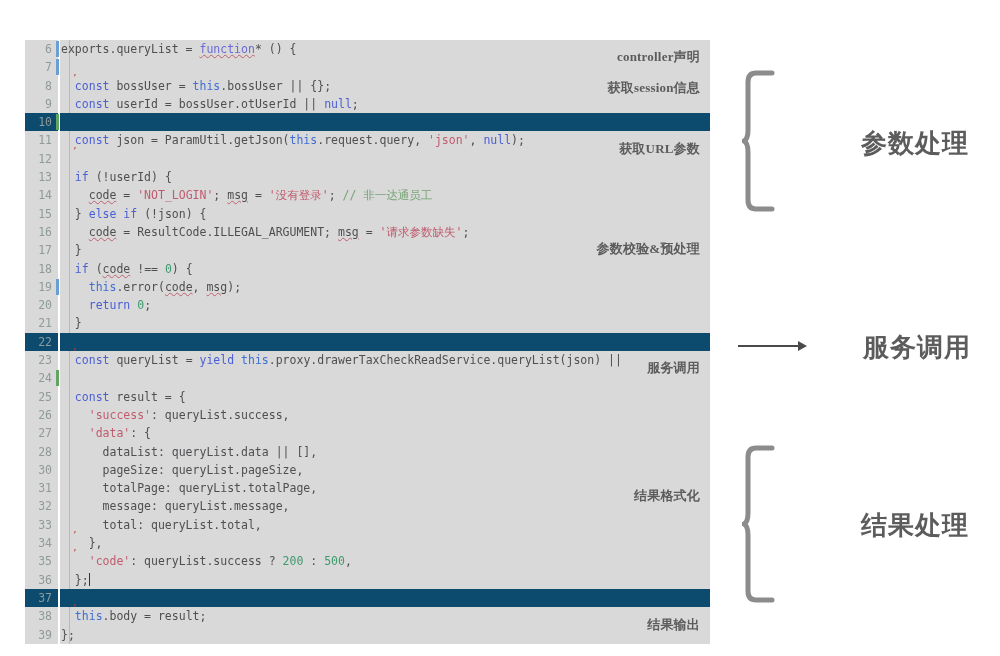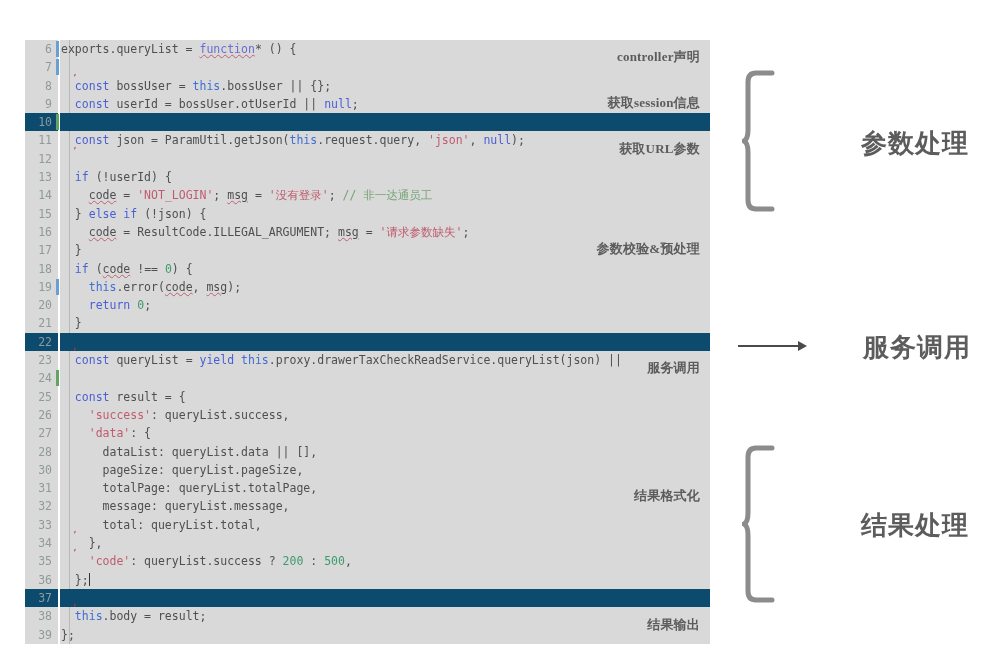--- a/index.html
+++ b/index.html
@@ -157,21 +157,21 @@
       <div class="rail rail-a"></div>
       <div class="line"><span class="ln">6</span><span class="gmark blue"></span><span class="code"><span class="plain">exports.queryList = </span><span class="kw2 und">function</span><span class="plain">* () {</span></span></div>
       <div class="line"><span class="ln">7</span><span class="gmark blue"></span><span class="code"></span></div>
       <div class="inline-anno" style="top: 8.3px;">controller声明</div>
     </div>
     <div class="code-block">
       <div class="rail rail-outer"></div>
       <div class="rail rail-a"></div>
       <div class="line"><span class="ln">8</span><span class="redtick">’</span><span class="code"><span class="plain">  </span><span class="kw">const</span><span class="plain"> bossUser = </span><span class="ths">this</span><span class="plain">.bossUser || {};</span></span></div>
       <div class="line"><span class="ln">9</span><span class="code"><span class="plain">  </span><span class="kw">const</span><span class="plain"> userId = bossUser.otUserId || </span><span class="kw">null</span><span class="plain">;</span></span></div>
-      <div class="inline-anno" style="top: 17px; text-align: center;">获取session信息</div>
+      <div class="inline-anno" style="top: 2px; text-align: center;">获取session信息</div>
     </div>
     <div class="code-block sep">
       <div class="rail rail-outer"></div>
       <div class="line"><span class="ln">10</span><span class="gmark green"></span><span class="code"></span></div>
     </div>
     <div class="code-block">
       <div class="rail rail-outer"></div>
       <div class="rail rail-a"></div>
       <div class="line"><span class="ln">11</span><span class="code"><span class="plain">  </span><span class="kw">const</span><span class="plain"> json = ParamUtil.getJson(</span><span class="ths">this</span><span class="plain">.request.query, </span><span class="str">'json'</span><span class="plain">, </span><span class="kw">null</span><span class="plain">);</span></span></div>
       <div class="line"><span class="ln">12</span><span class="redtick">’</span><span class="code"></span></div>

